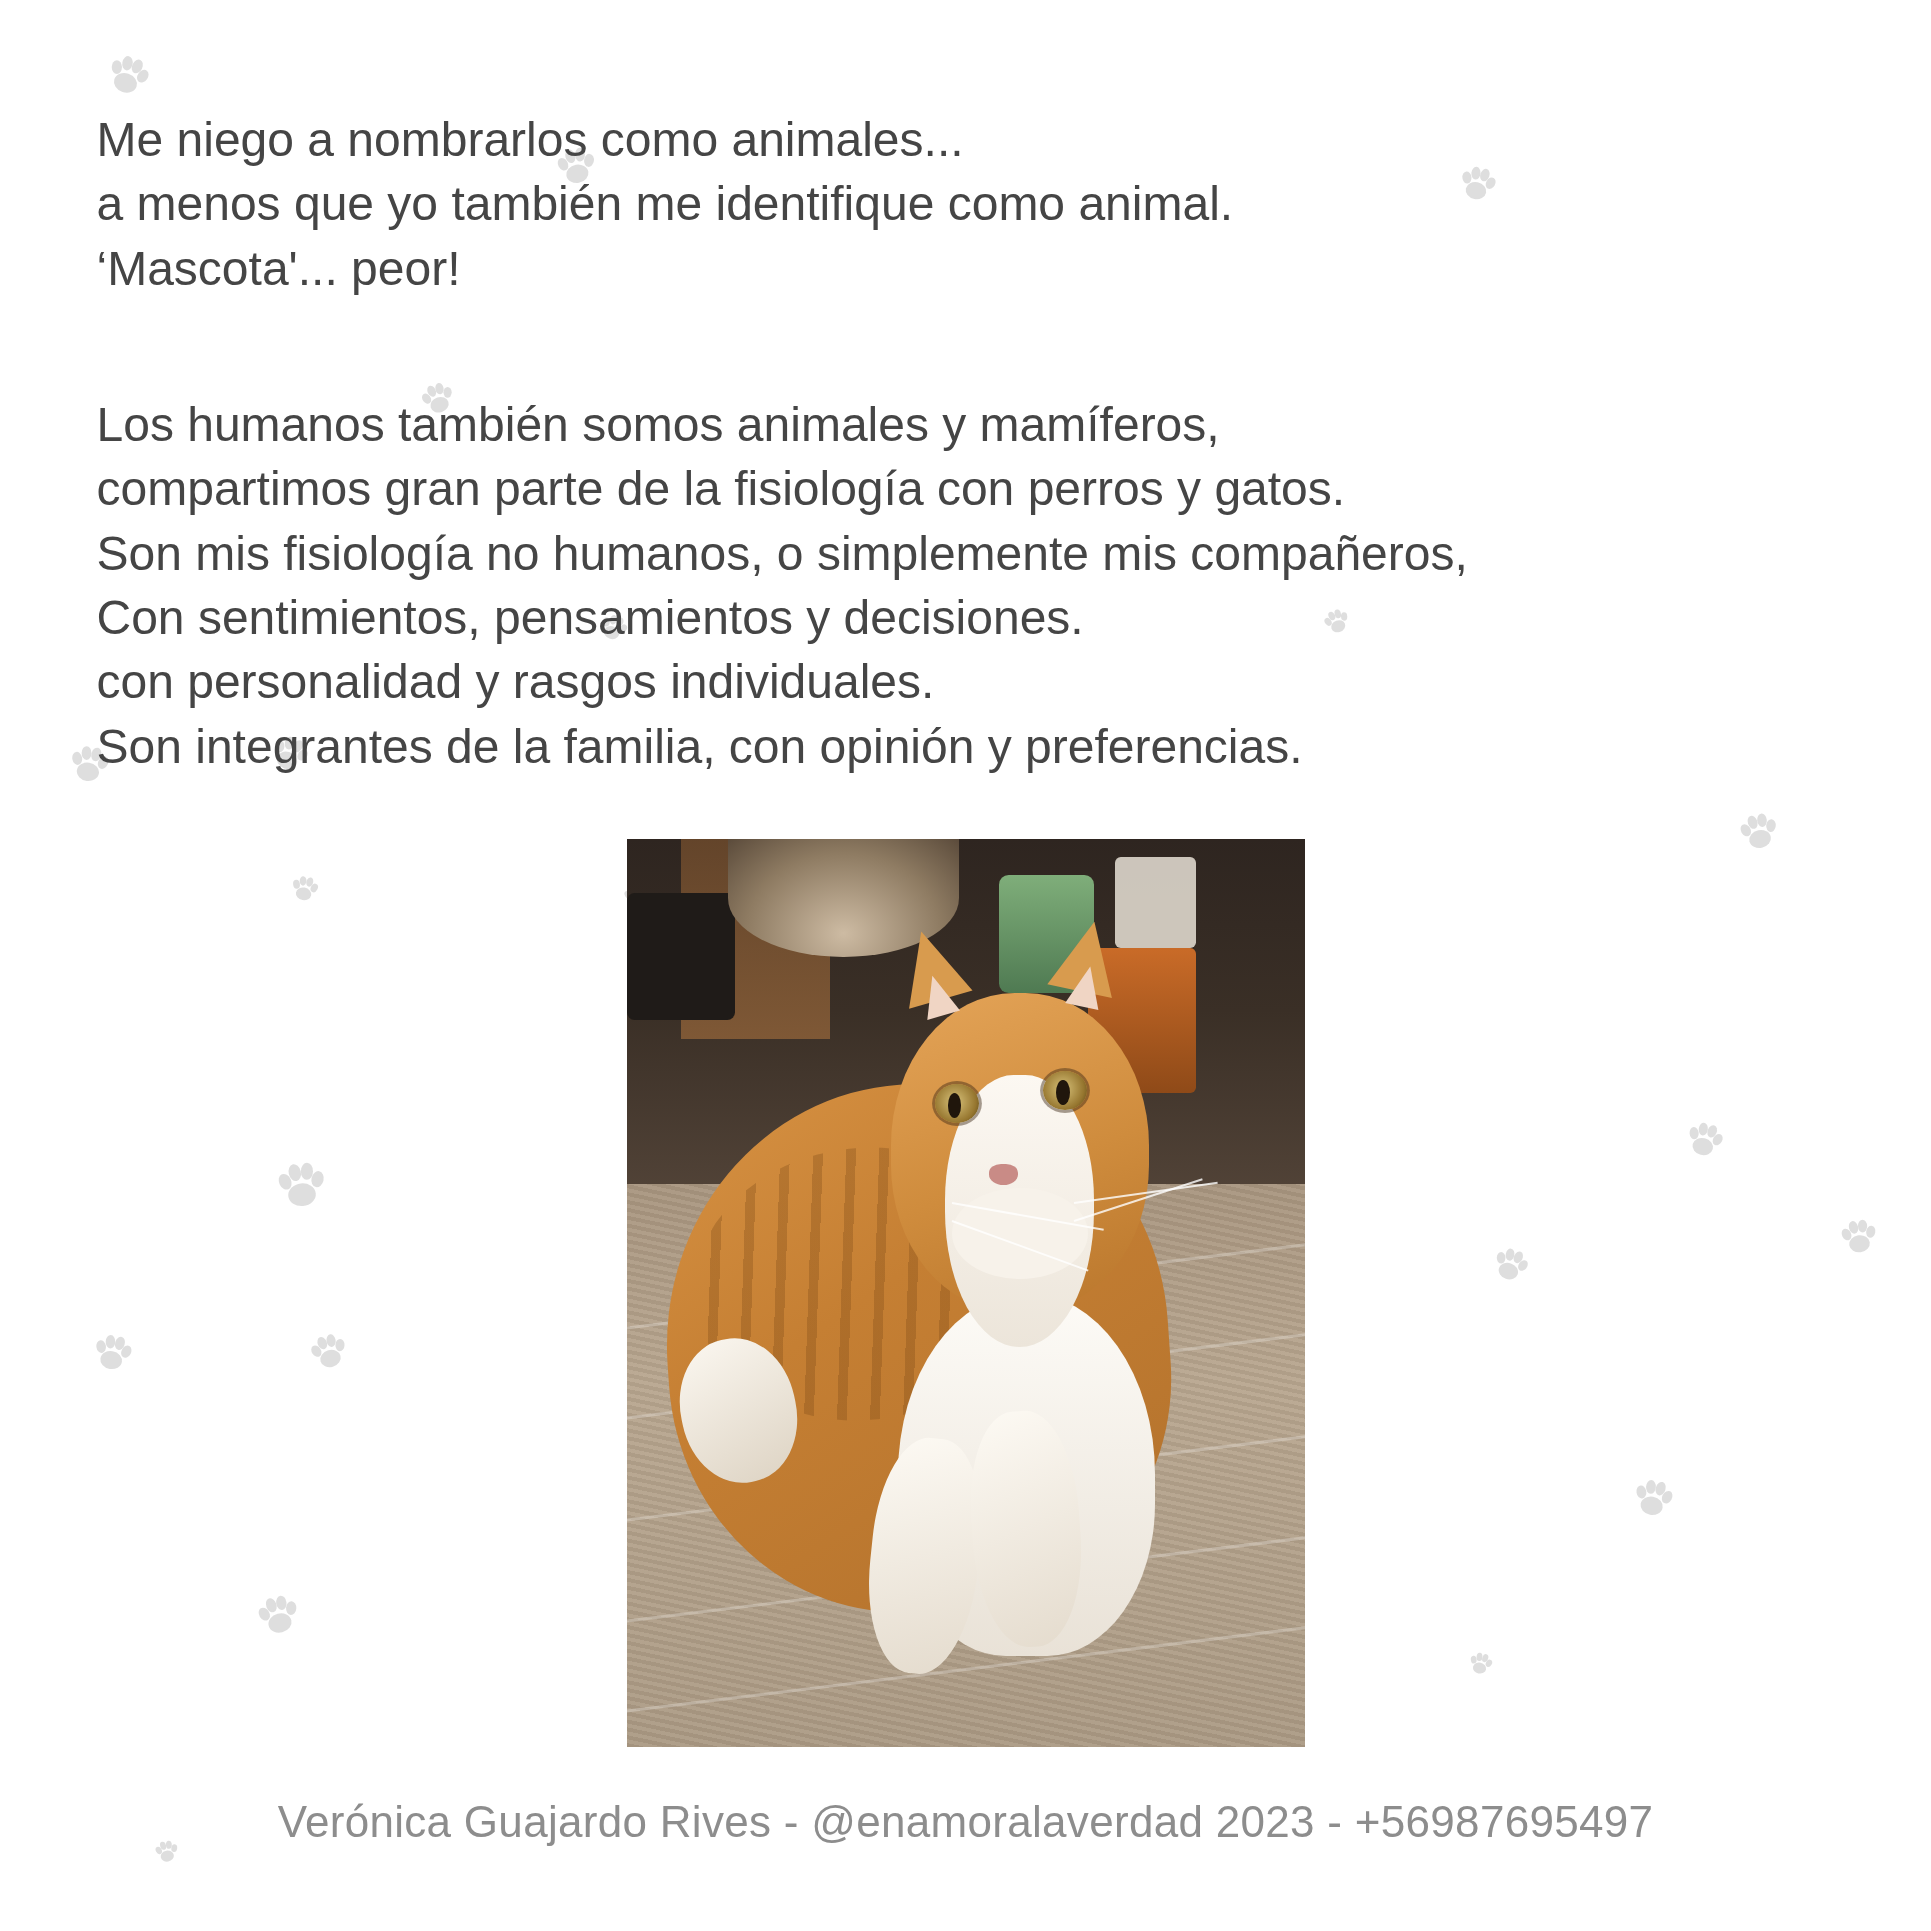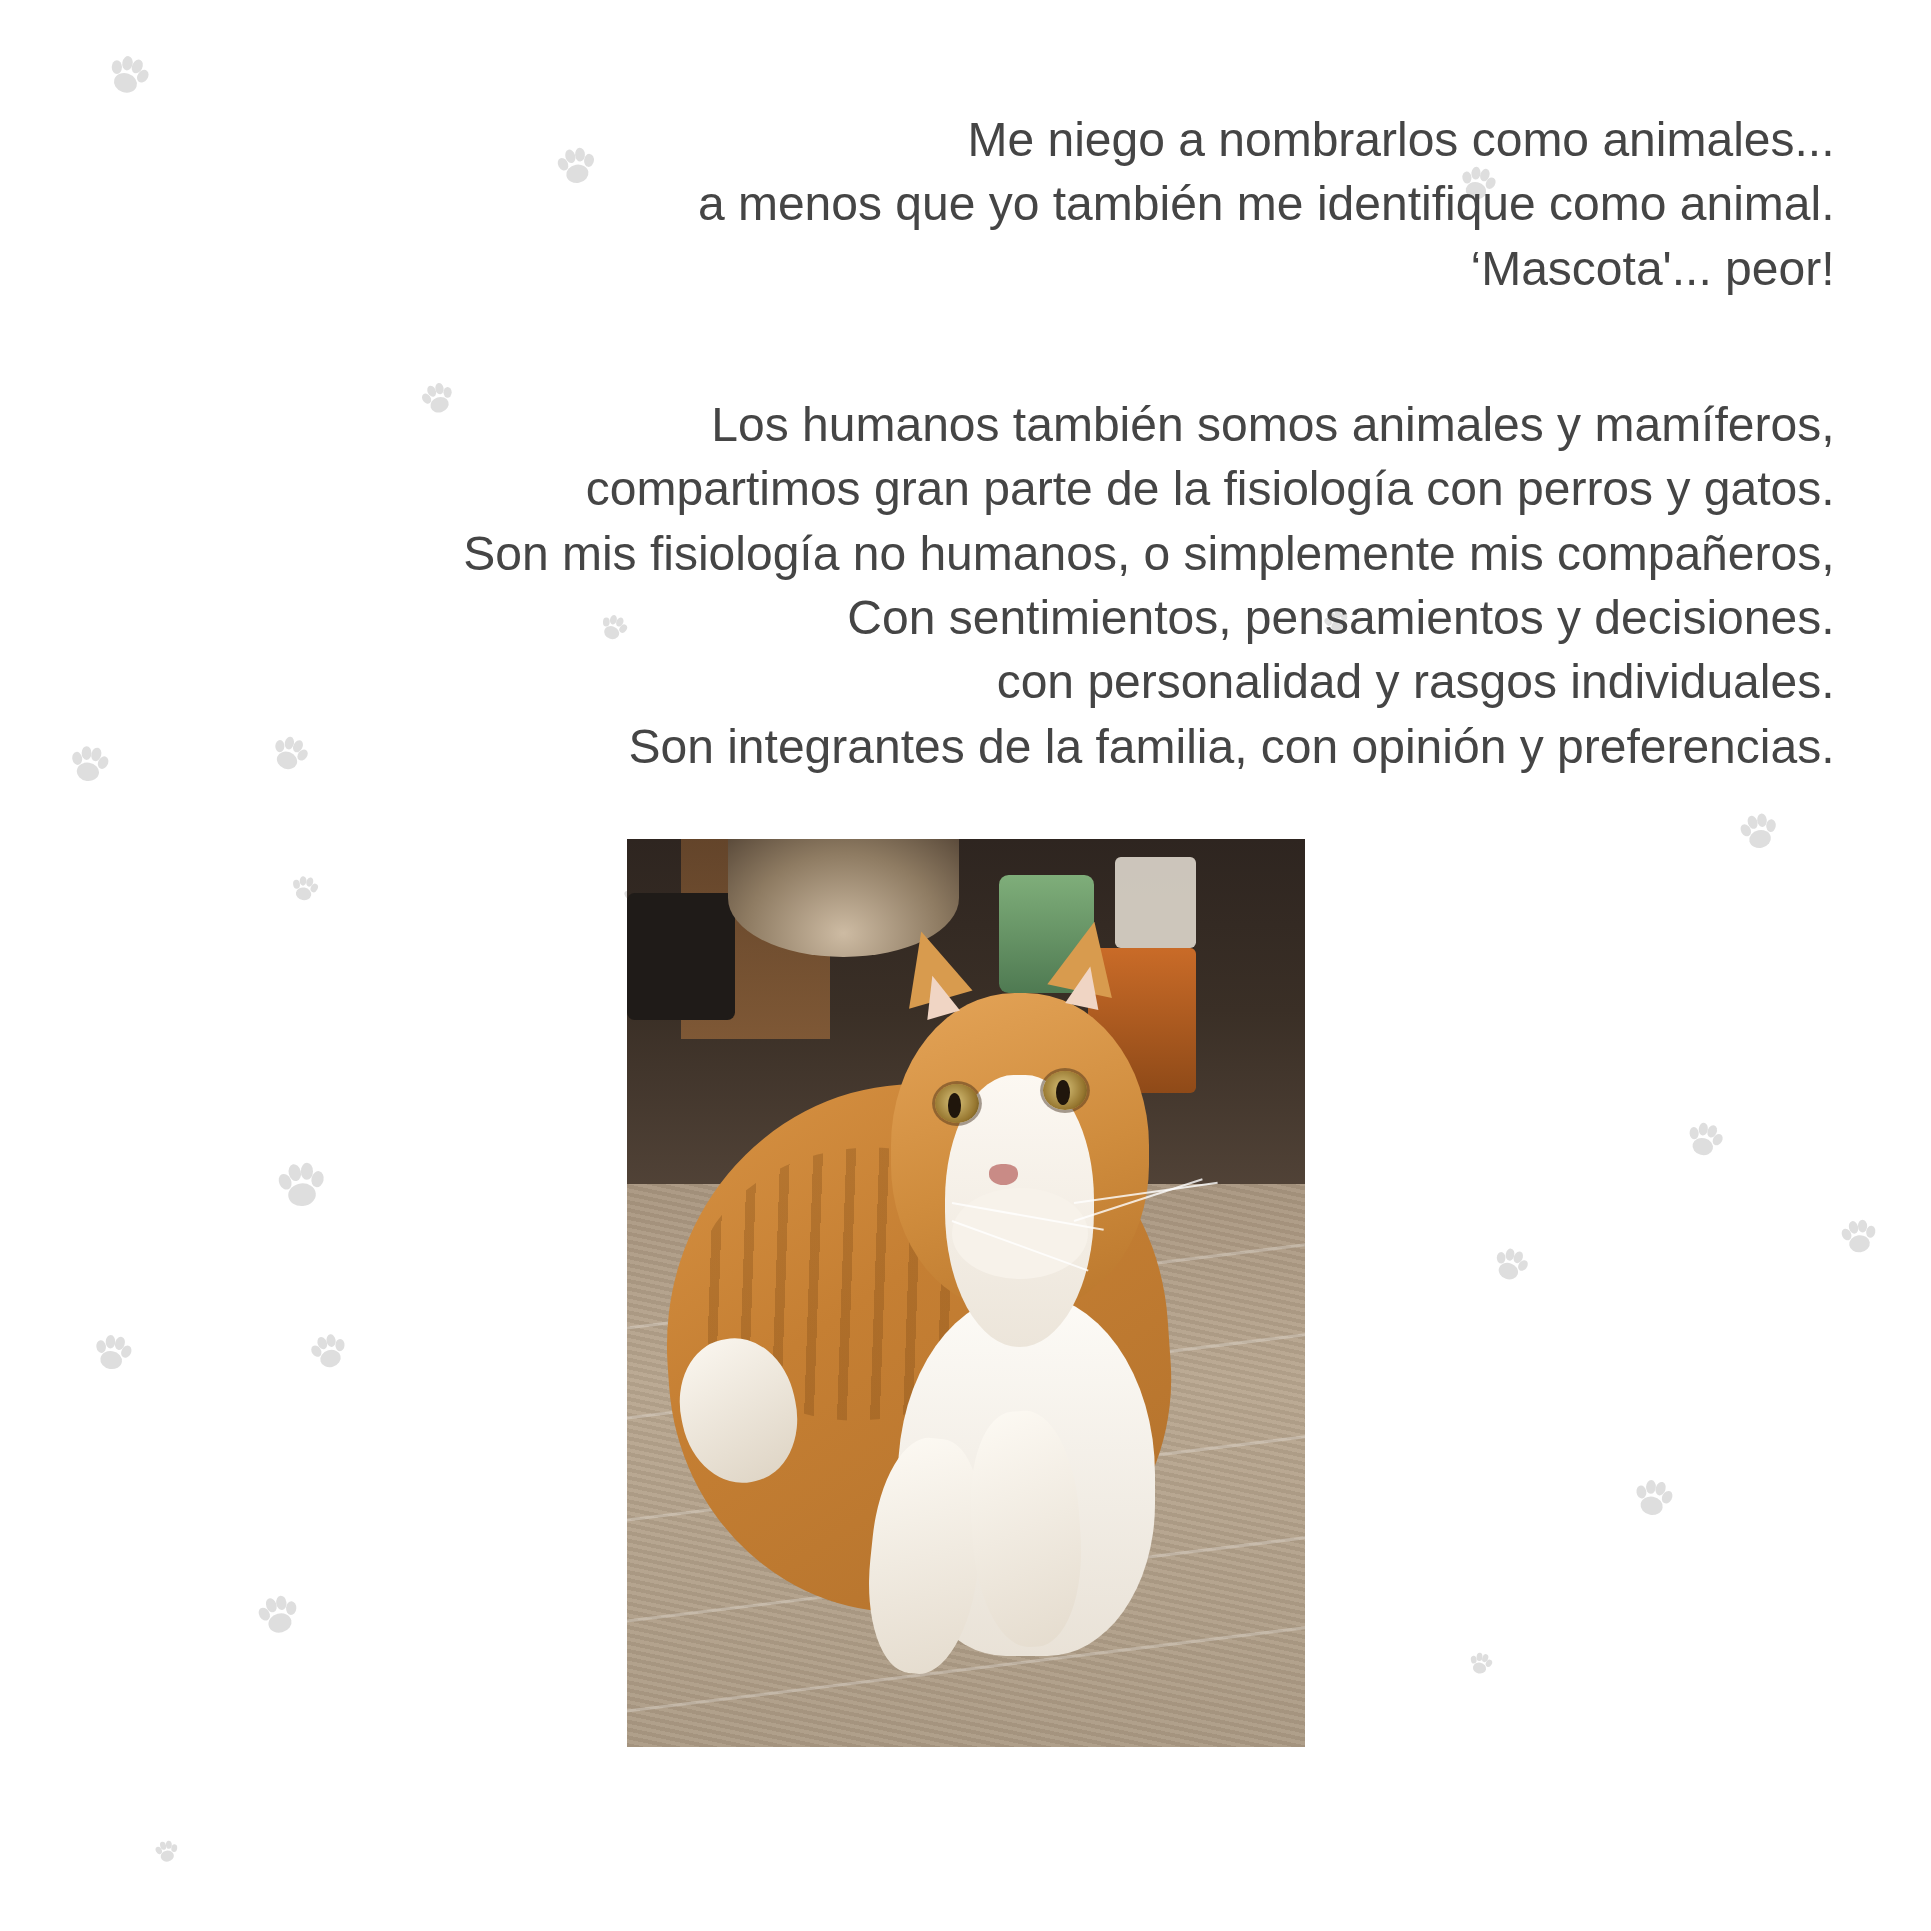--- a/index.html
+++ b/index.html
@@ -46,21 +46,21 @@
   #poem-title {
     margin-top: 106px;
     font-size: 52px;
     letter-spacing: 1.4px;
     color: #4d4d4d;
     text-align: center;
     font-weight: 400;
   }
 
   .poem-block {
-    text-align: right;
+    text-align: left;
     font-size: 48px;
     line-height: 1.34;
     color: #454545;
     font-weight: 400;
     width: 1738px;
   }
 
   #stanza-one { margin-top: 108px; }
   #stanza-two { margin-top: 92px; }
 
@@ -513,14 +513,15 @@
       <div class="nose"></div>
       <div class="paw-front a"></div>
       <div class="paw-front b"></div>
       <div class="whisker" style="left:48%; top:40%; width:154px; transform:rotate(10deg)"></div>
       <div class="whisker" style="left:48%; top:42%; width:145px; transform:rotate(20deg)"></div>
       <div class="whisker" style="left:66%; top:40%; width:145px; transform:rotate(-8deg)"></div>
       <div class="whisker" style="left:66%; top:42%; width:135px; transform:rotate(-18deg)"></div>
     </div>
   </div>
 
+  <div id="credit">Verónica Guajardo Rives - @enamoralaverdad 2023 - +56987695497</div>
 </div>
 
 
 </body></html>

